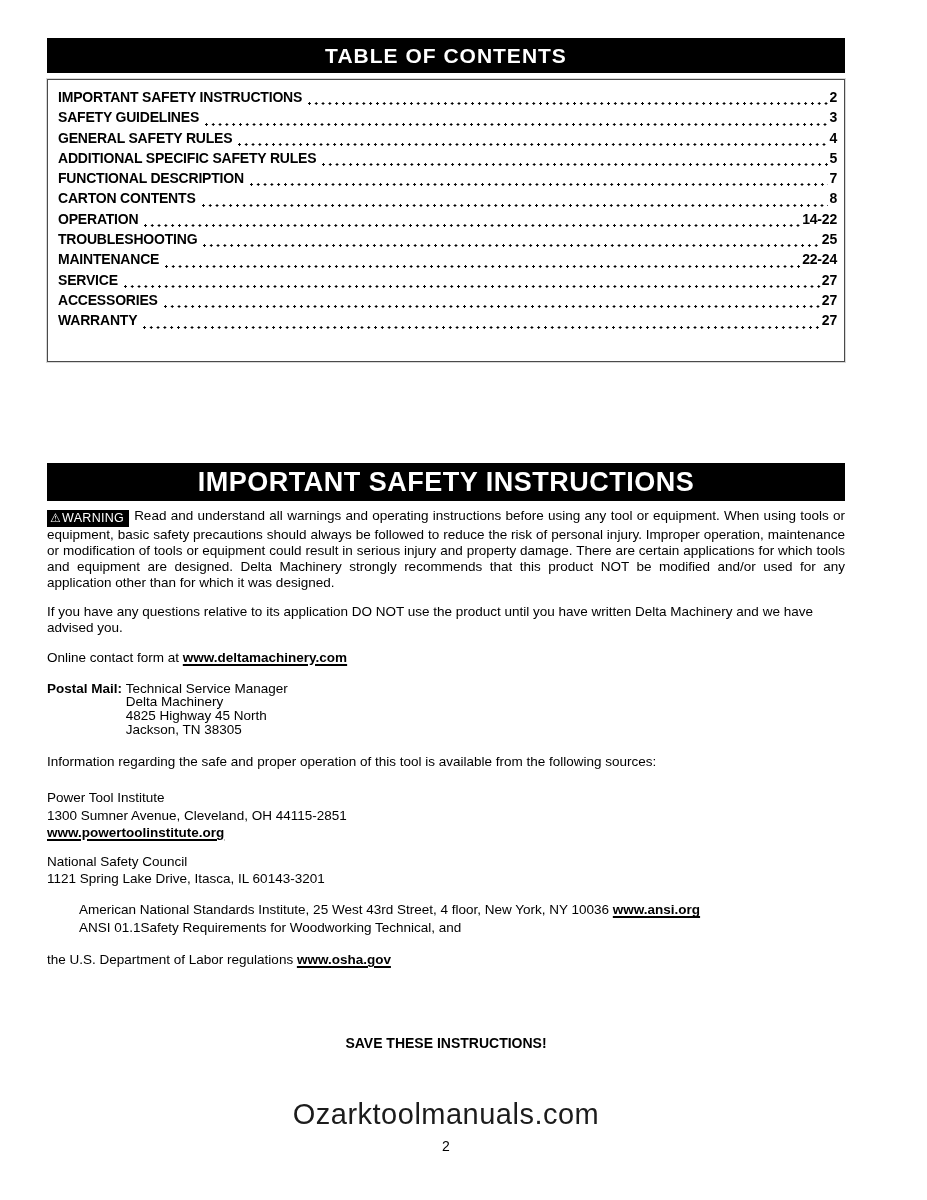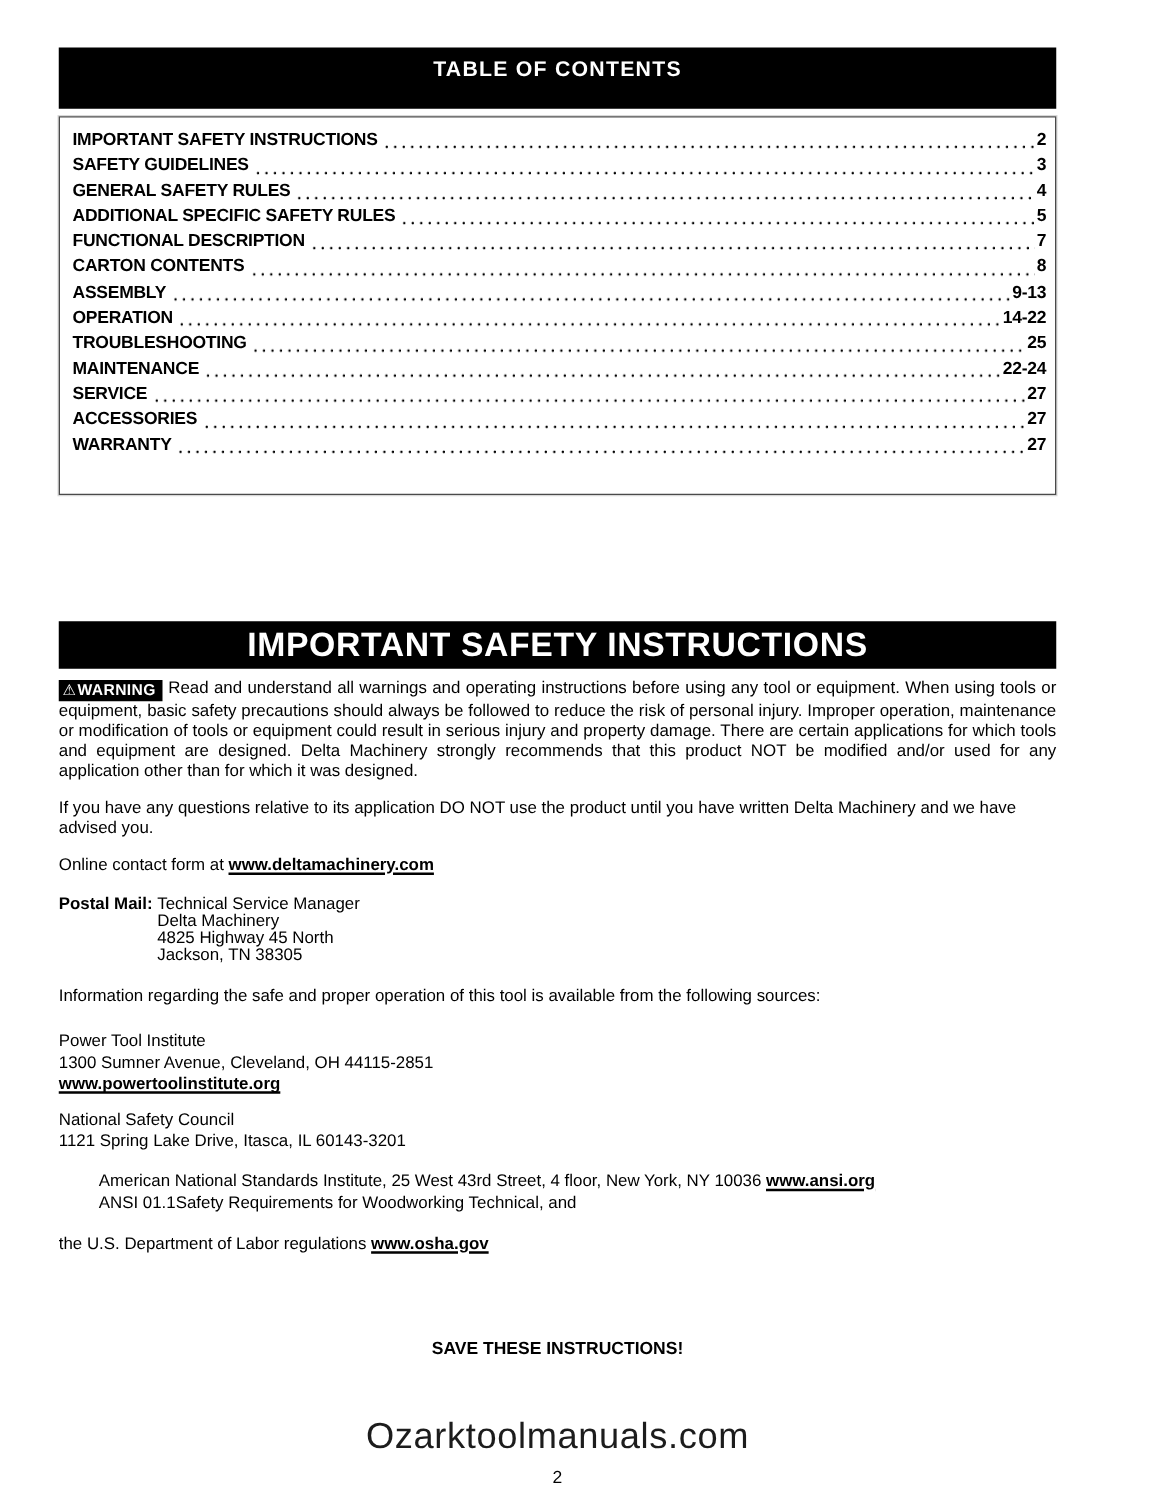--- a/index.html
+++ b/index.html
@@ -19,23 +19,23 @@
 
   
   .bar {
     background: #000;
     color: #fff;
     text-align: center;
     font-weight: bold;
   }
   .toc-bar {
     margin-top: 38px;
-    height: 49px;
+    height: 35px;
     line-height: 35px;
-    font-size: 17px;
+    font-size: 21px;
     letter-spacing: 1px;
   }
   .safety-bar {
     margin-top: 101px;
     height: 38px;
     line-height: 38px;
     font-size: 27px;
     letter-spacing: 0.5px;
   }
 
@@ -70,21 +70,21 @@
   .body-p {
     font-size: 13.5px;
     line-height: 16px;
   }
   .justify { text-align: justify; }
   .warn-p { margin-top: 7px; }
   .warn-badge {
     display: inline-block;
     background: #000;
     color: #fff;
-    font-weight: bold;
+    font-weight: normal;
     font-size: 12.5px;
     line-height: 15px;
     padding: 1px 5px 1px 3px;
     margin-right: 5px;
     vertical-align: -2px;
     letter-spacing: 0.3px;
   }
   .warn-badge .tri { font-size: 12px; margin-right: 1px; }
   .mt-q   { margin-top: 13px; }
   .mt-online { margin-top: 14px; }
@@ -163,25 +163,20 @@
       <span class="toc-label">FUNCTIONAL DESCRIPTION</span>
       <span class="toc-leader"></span>
       <span class="toc-page">7</span>
     </div>
     <div class="toc-row">
       <span class="toc-label">CARTON CONTENTS</span>
       <span class="toc-leader"></span>
       <span class="toc-page">8</span>
     </div>
     <div class="toc-row">
-      <span class="toc-label">ASSEMBLY</span>
-      <span class="toc-leader"></span>
-      <span class="toc-page">9-13</span>
-    </div>
-    <div class="toc-row">
       <span class="toc-label">OPERATION</span>
       <span class="toc-leader"></span>
       <span class="toc-page">14-22</span>
     </div>
     <div class="toc-row">
       <span class="toc-label">TROUBLESHOOTING</span>
       <span class="toc-leader"></span>
       <span class="toc-page">25</span>
     </div>
     <div class="toc-row">

